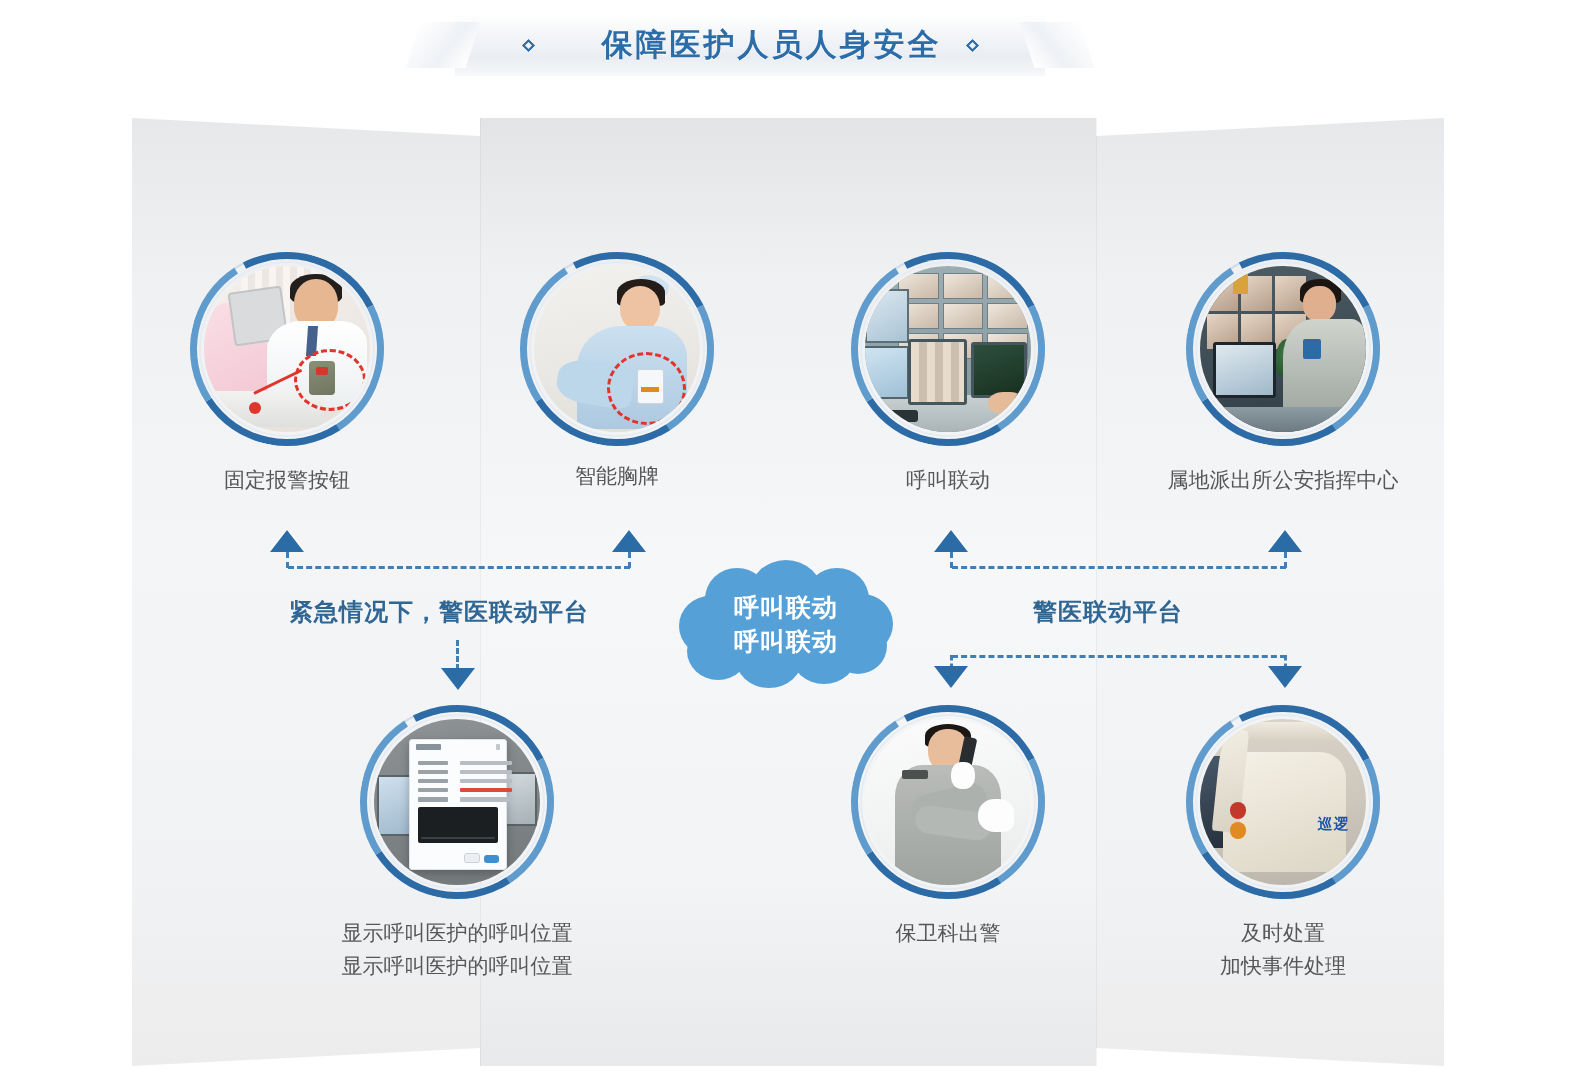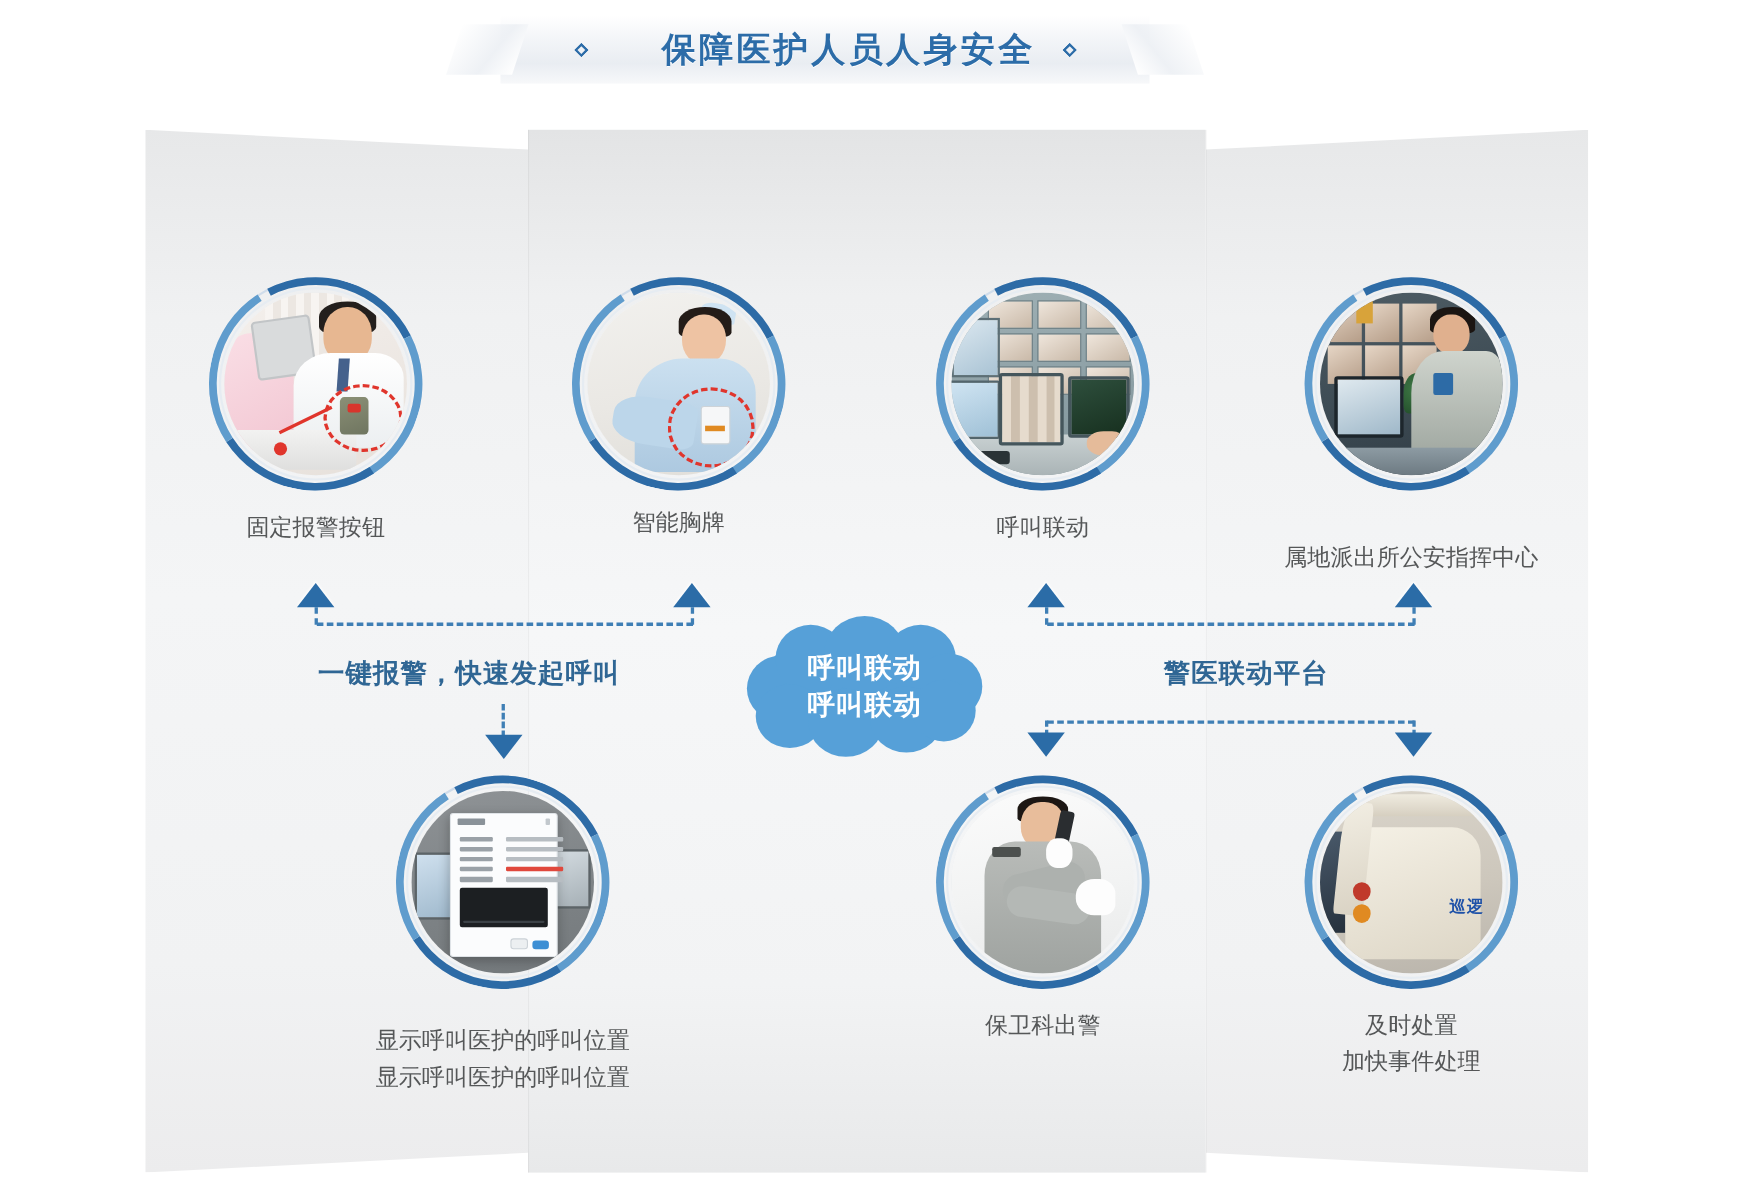--- a/index.html
+++ b/index.html
@@ -395,21 +395,21 @@
           <div class="mon"></div>
           <div class="plant"></div>
         <div class="hair"></div>
           <div class="head"></div>
           <div class="body"></div>
         <div class="badge"></div>
           <div class="desk"></div>
       </div>
     </div>
   </div>
-  <div class="node-label" style="top:212px;margin-top:28px;">属地派出所公安指挥中心</div>
+  <div class="node-label" style="top:212px;">属地派出所公安指挥中心</div>
 </div>
 
 <div class="node" style="left:360px;top:705px;">
   <div class="circle-frame">
     <div class="ring-outer"></div>
     <div class="ring-arc a1"></div>
     <div class="ring-arc a2"></div>
     <div class="ring-inner"></div>
     <div class="photo">
       <div class="scene sc-app">
@@ -440,21 +440,21 @@
             </div>
           <div class="video">
               <span class="bar"></span>
             </div>
           <div class="btn1"></div>
             <div class="btn2"></div>
         </div>
       </div>
     </div>
   </div>
-  <div class="node-label two-line" style="top:212px;width:340px;margin-top:14px;">
+  <div class="node-label two-line" style="top:212px;width:340px;">
     <div>显示呼叫医护的呼叫位置</div>
     <div>显示呼叫医护的呼叫位置</div>
   </div>
 </div>
 
 <div class="node" style="left:851px;top:705px;">
   <div class="circle-frame">
     <div class="ring-outer"></div>
     <div class="ring-arc a1"></div>
     <div class="ring-arc a2"></div>
@@ -503,32 +503,32 @@
   </div>
 </div>
 
 <div class="flow">
 
   <div class="dline-h" style="left:288px;top:566px;width:342px;"></div>
   <div class="dline-v" style="left:286px;top:552px;height:16px;"></div>
   <div class="dline-v" style="left:628px;top:552px;height:16px;"></div>
   <div class="arrow-up" style="left:270px;top:530px;"></div>
   <div class="arrow-up" style="left:612px;top:530px;"></div>
-  <div class="flow-caption" style="left:289px;top:596px;">一键报警，快速发起呼叫</div>
+  <div class="flow-caption" style="left:289px;top:596px;">紧急情况下，警医联动平台</div>
   <div class="dline-v" style="left:456px;top:640px;height:30px;"></div>
   <div class="arrow-down" style="left:441px;top:668px;"></div>
 </div>
 
 <div class="flow">
   <div class="dline-h" style="left:952px;top:566px;width:334px;"></div>
   <div class="dline-v" style="left:950px;top:552px;height:16px;"></div>
   <div class="dline-v" style="left:1284px;top:552px;height:16px;"></div>
   <div class="arrow-up" style="left:934px;top:530px;"></div>
   <div class="arrow-up" style="left:1268px;top:530px;"></div>
-  <div class="flow-caption" style="left:1033px;top:596px;margin-left:25px;">警医联动平台</div>
+  <div class="flow-caption" style="left:1033px;top:596px;">警医联动平台</div>
   <div class="dline-h" style="left:952px;top:655px;width:334px;"></div>
   <div class="dline-v" style="left:950px;top:655px;height:14px;"></div>
   <div class="dline-v" style="left:1284px;top:655px;height:14px;"></div>
   <div class="arrow-down" style="left:934px;top:666px;"></div>
   <div class="arrow-down" style="left:1268px;top:666px;"></div>
 </div>
 
 <div id="cloud">
   <div class="core"></div>
   <div class="blob" style="left:0;top:36px;width:62px;height:60px;"></div>

